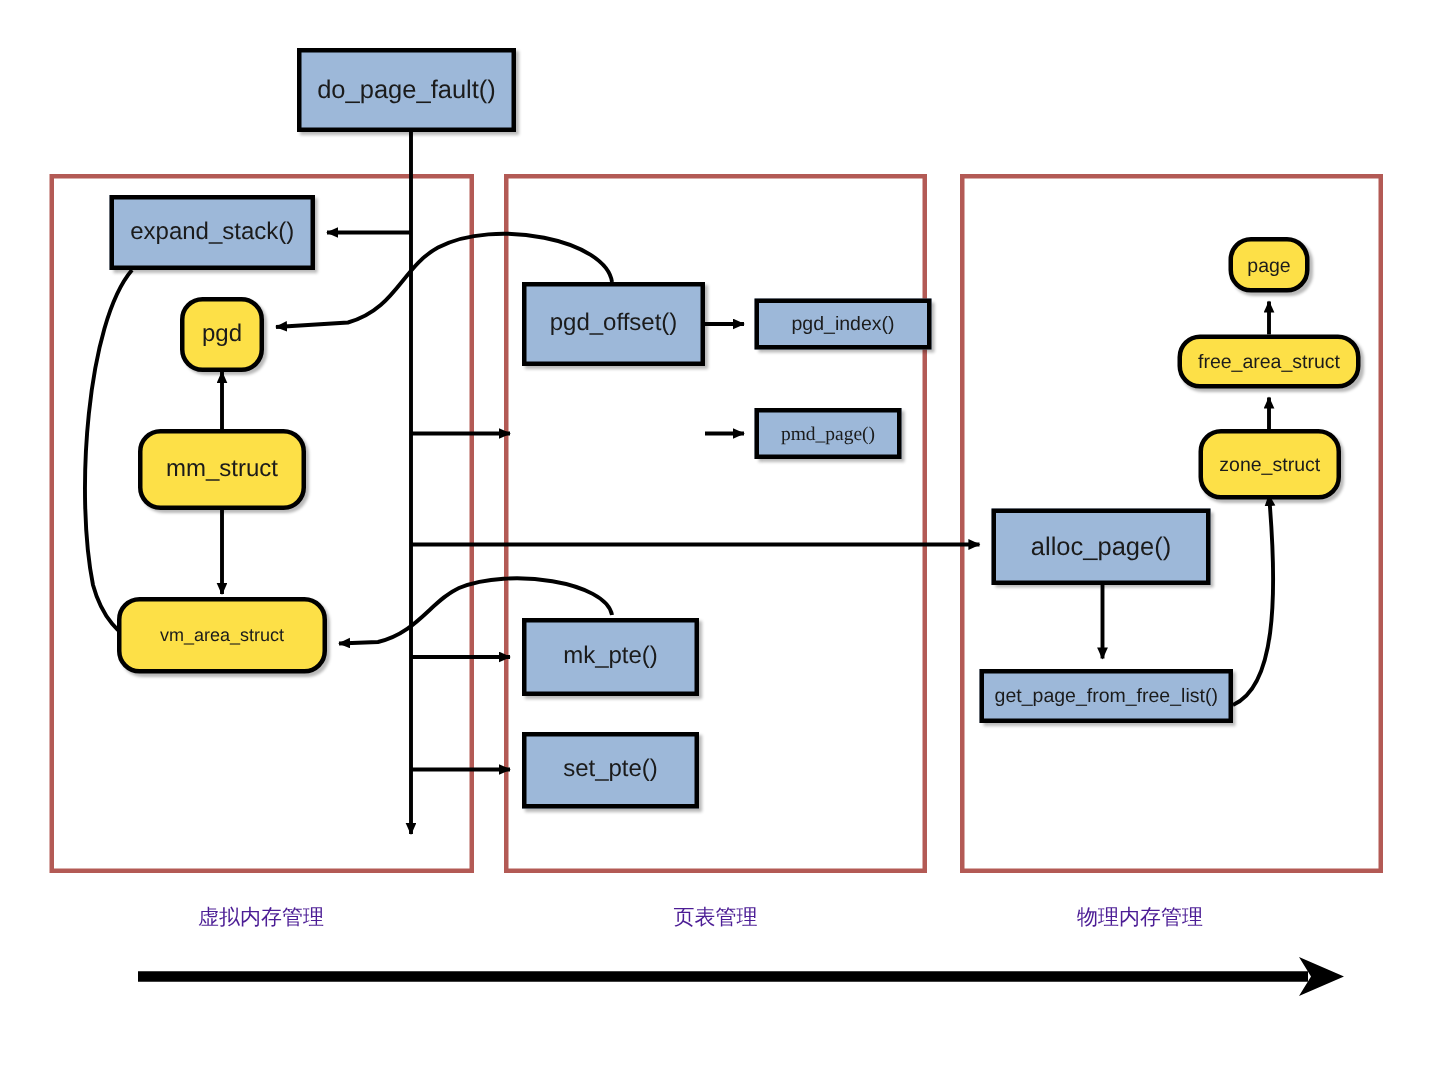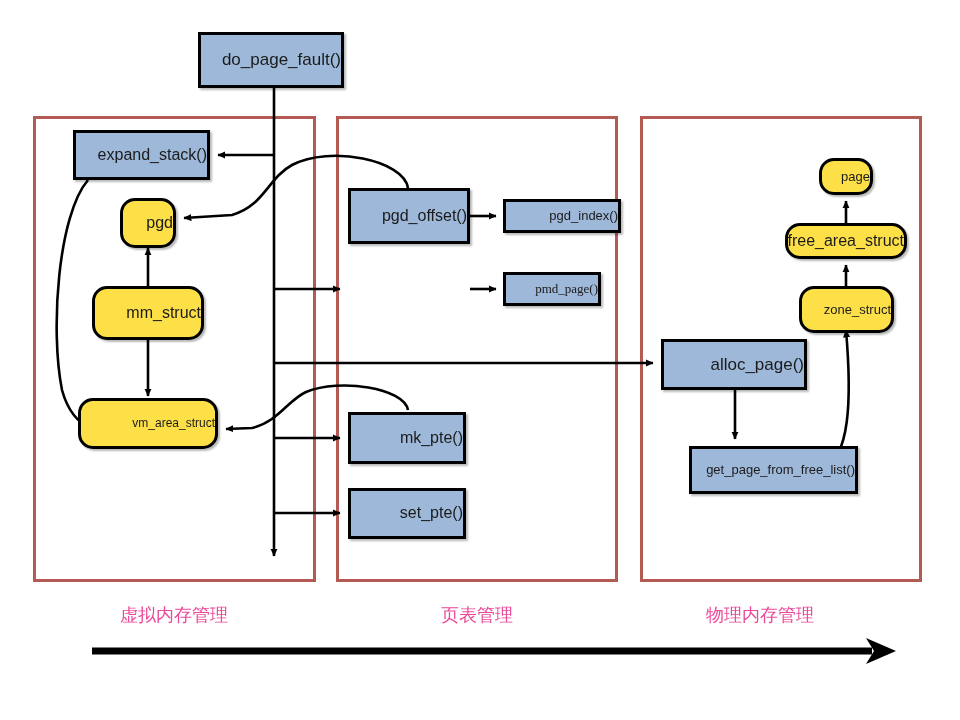--- a/index.html
+++ b/index.html
@@ -30,33 +30,33 @@
     border: 3px solid #b35a55;
     box-sizing: border-box;
     background: transparent;
   }
   .node {
     position: absolute;
     box-sizing: border-box;
     border: 3px solid #000000;
     display: flex;
     align-items: center;
-    justify-content: flex-end;
+    justify-content: center;
     color: #1b1b1b;
     text-align: center;
     line-height: 1.05;
     white-space: nowrap;
     box-shadow: 2px 2px 2px rgba(0,0,0,0.28);
   }
   .node.blue { background: #9db8d9; }
   .node.green { background: #fde047; border-radius: 15px; }
   .caption {
     position: absolute;
-    font-size: 18px;
-    color: #ec4899;
+    font-size: 14px;
+    color: #4c1d95;
     white-space: nowrap;
     text-align: center;
   }
 </style>
 </head>
 <body>
 
 <div id="canvas">
 
   <div class="panel" style="left:33px; top:116px; width:283px; height:466px;"></div>
@@ -150,29 +150,29 @@
   </div>
 
   <div class="node blue" style="left:348px; top:488px; width:118px; height:51px; font-size:16px;">
     <span>set_pte()</span>
   </div>
 
   <div class="node blue" style="left:661px; top:339px; width:146px; height:51px; font-size:17px;">
     <span>alloc_page()</span>
   </div>
 
-  <div class="node blue" style="left:653px; top:446px; width:169px; height:48px; font-size:13px;margin-left:36px;">
+  <div class="node blue" style="left:653px; top:446px; width:169px; height:36px; font-size:13px;">
     <span>get_page_from_free_list()</span>
   </div>
 
   <div class="node green" style="left:819px; top:158px; width:54px; height:37px; font-size:13px;">
     <span>page</span>
   </div>
 
-  <div class="node green" style="left:785px; top:223px; width:122px; height:36px; font-size:16px;">
+  <div class="node green" style="left:785px; top:223px; width:122px; height:36px; font-size:13px;">
     <span>free_area_struct</span>
   </div>
 
   <div class="node green" style="left:799px; top:286px; width:95px; height:47px; font-size:13px;">
     <span>zone_struct</span>
   </div>
 
   <div class="caption" style="left:64px; top:603px; width:220px;">
     <span>虚拟内存管理</span>
   </div>

